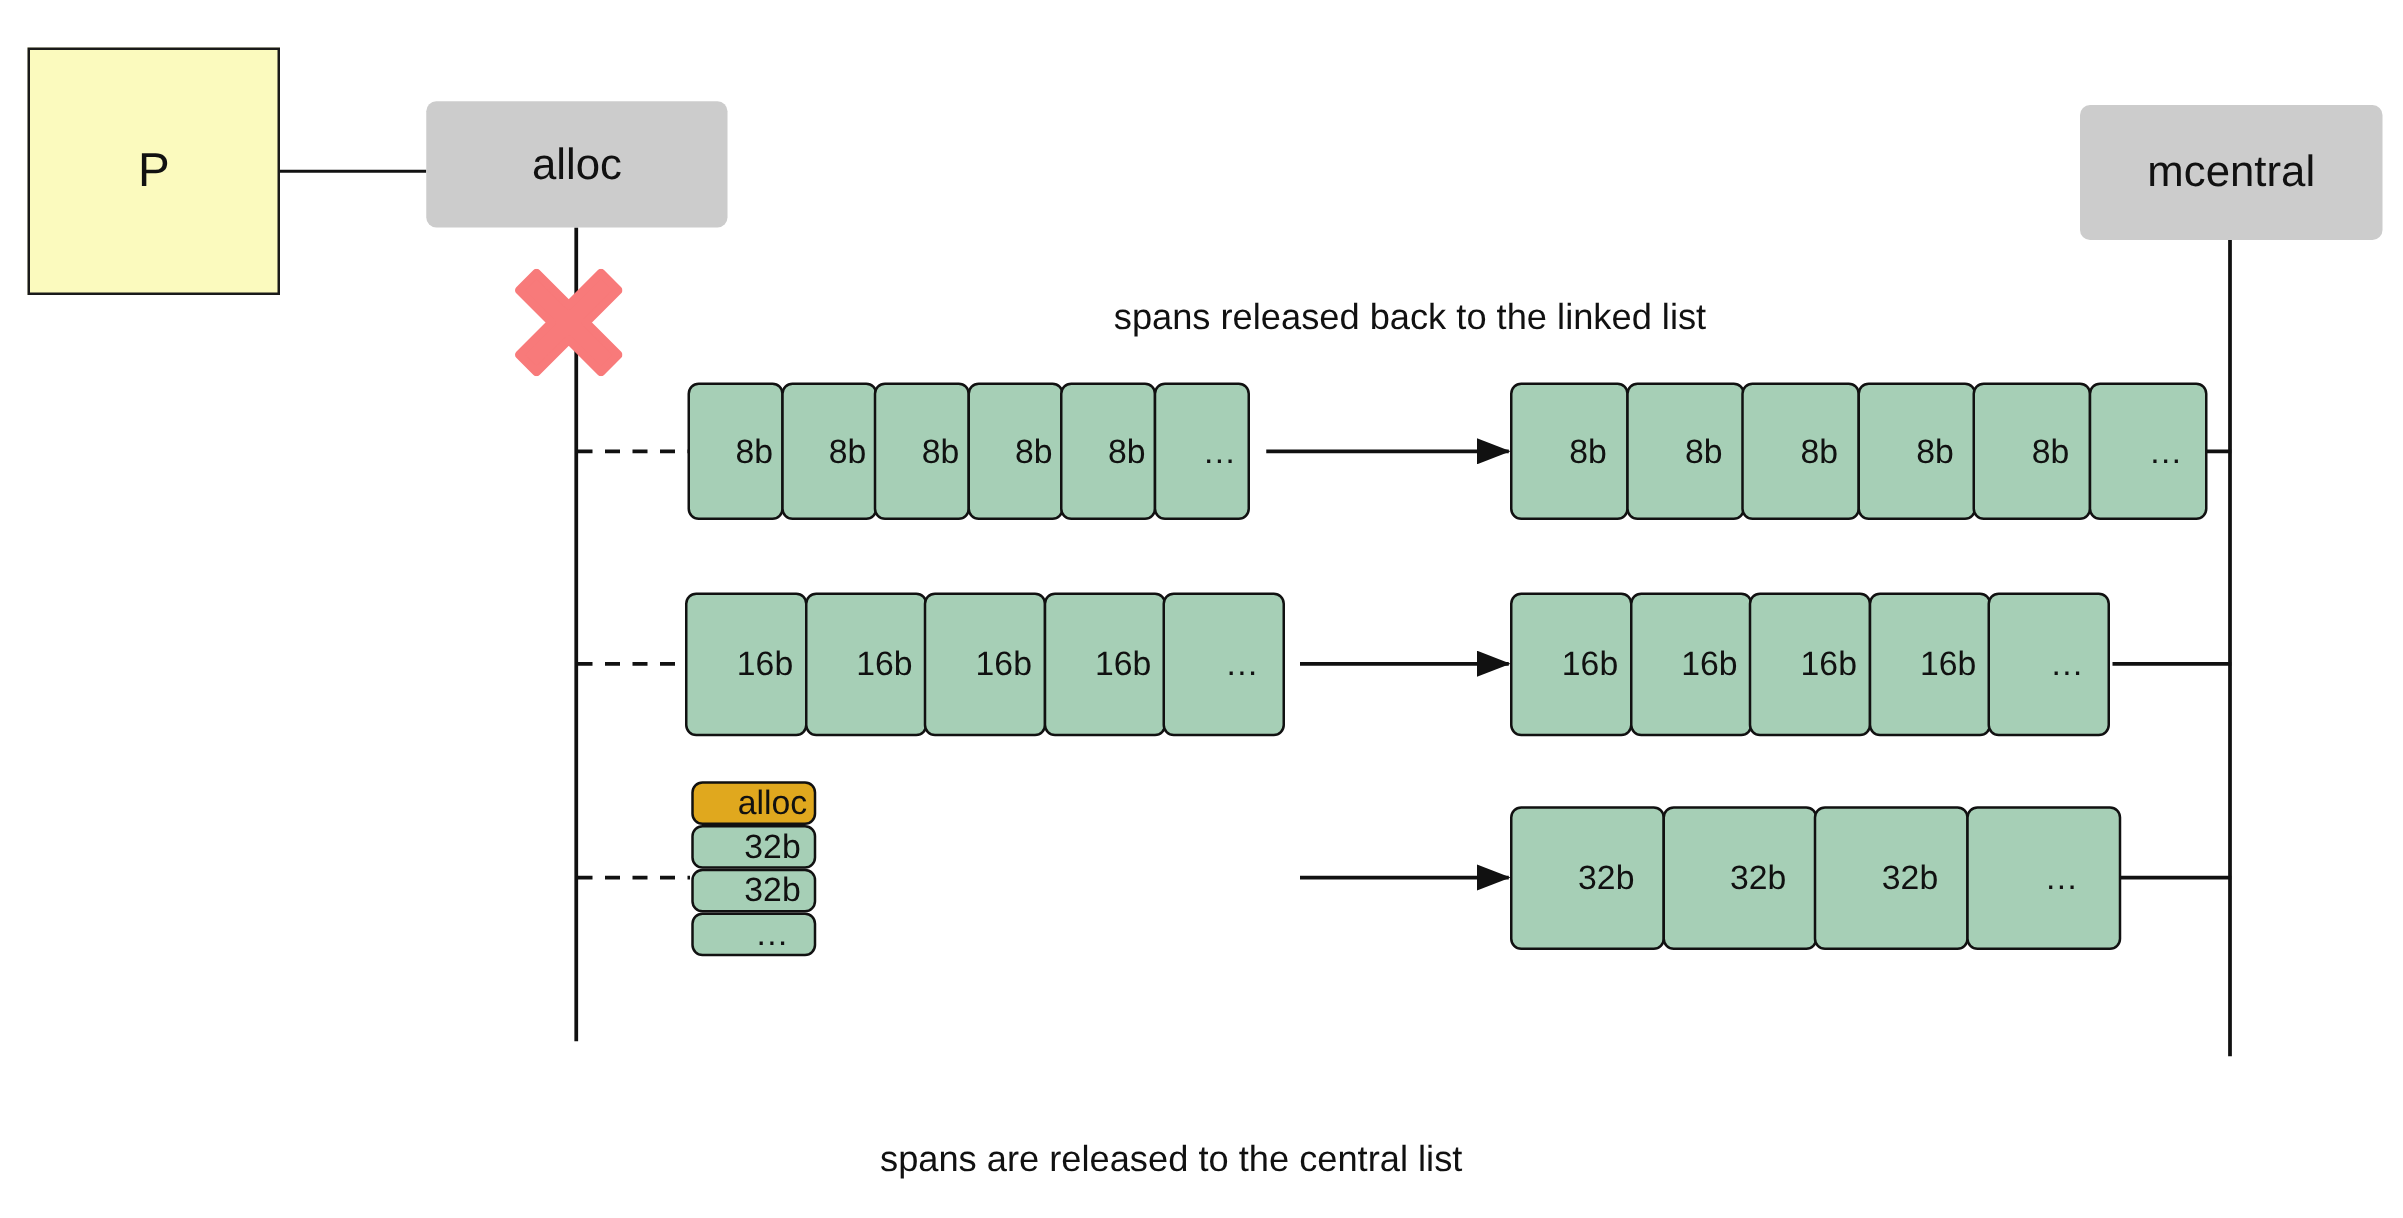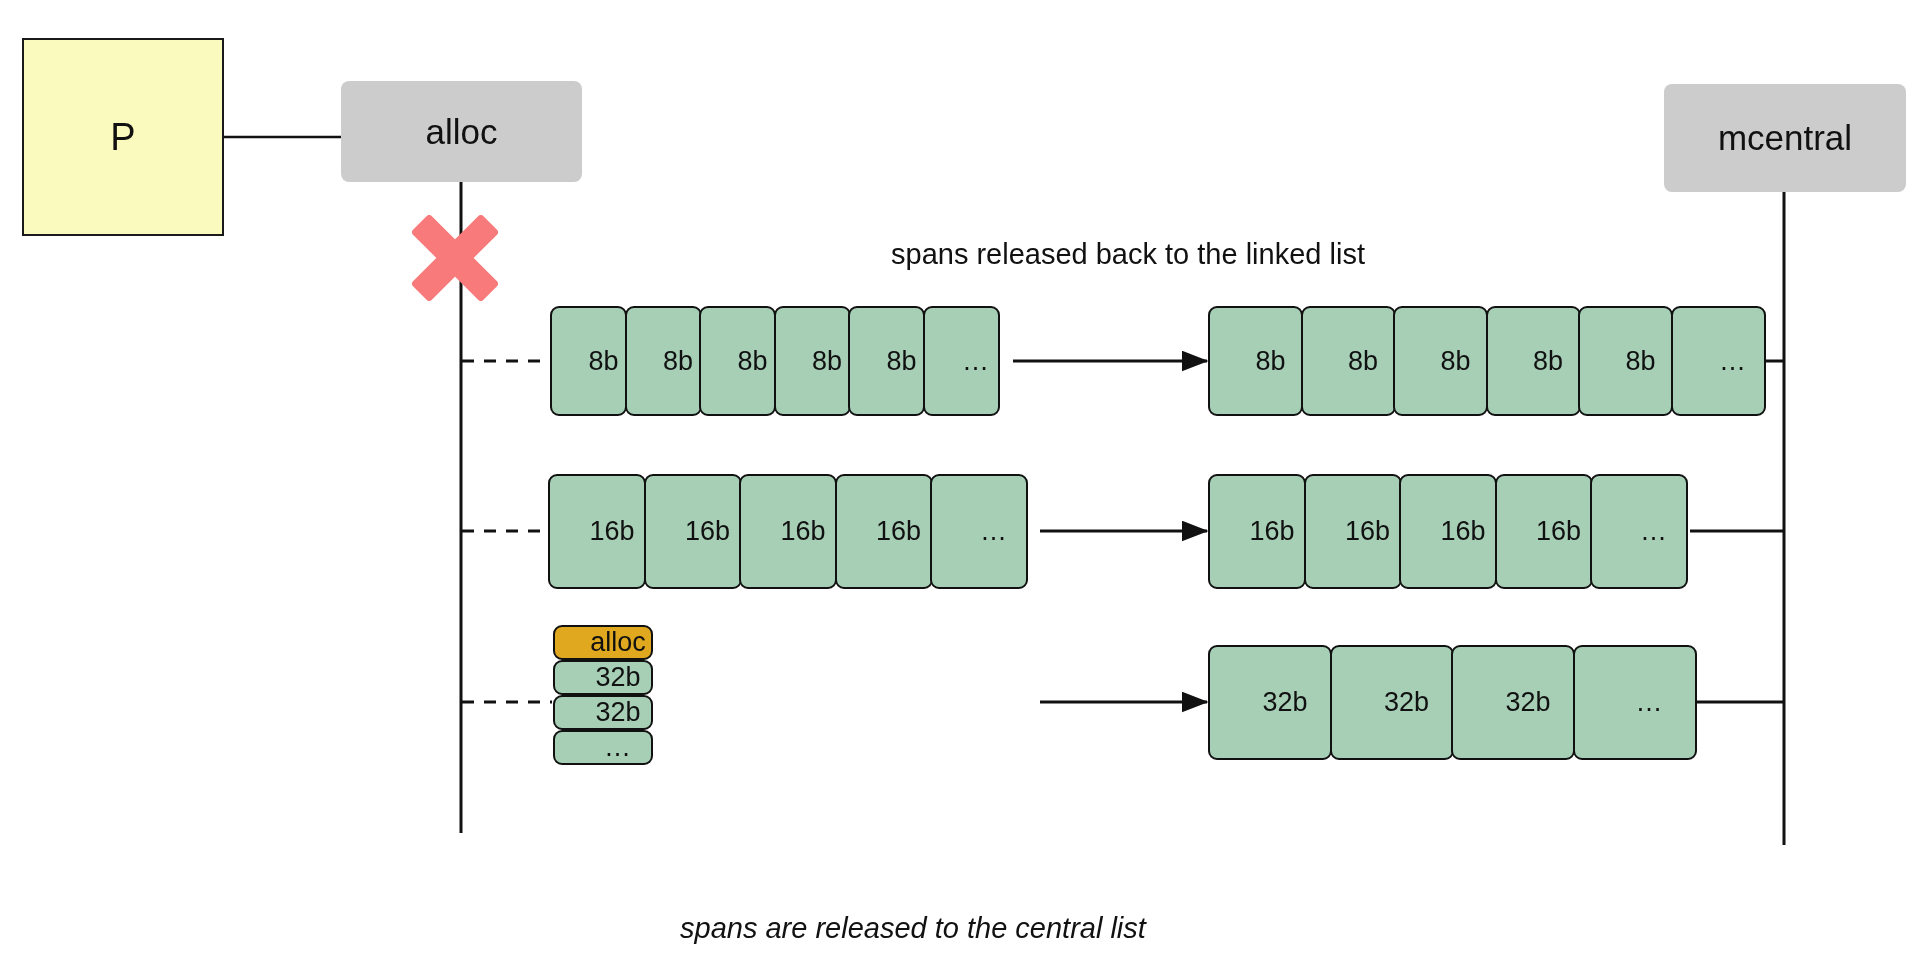--- a/index.html
+++ b/index.html
@@ -102,23 +102,22 @@
     font-size: 29px;
     color: #111111;
     white-space: nowrap;
   }
   .caption-linked {
     left: 856px;
     top: 238px;
     margin-left: 35px;
   }
   .caption-central {
-    left: 680px;
+    left: 704px;
     top: 912px;
-    font-style: italic;
   }
 
   
   .red-x {
     position: absolute;
     left: 412px;
     top: 215px;
     width: 86px;
     height: 86px;
   }

